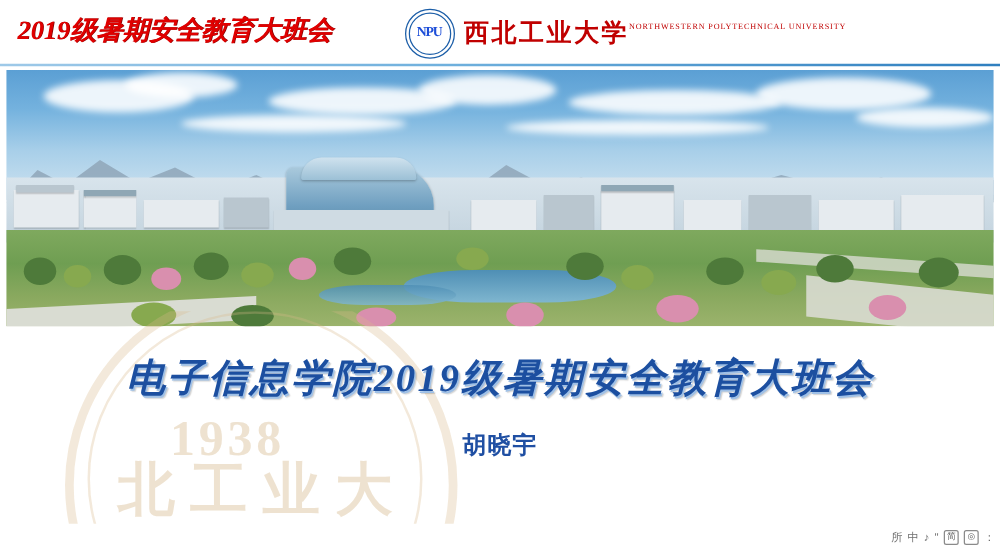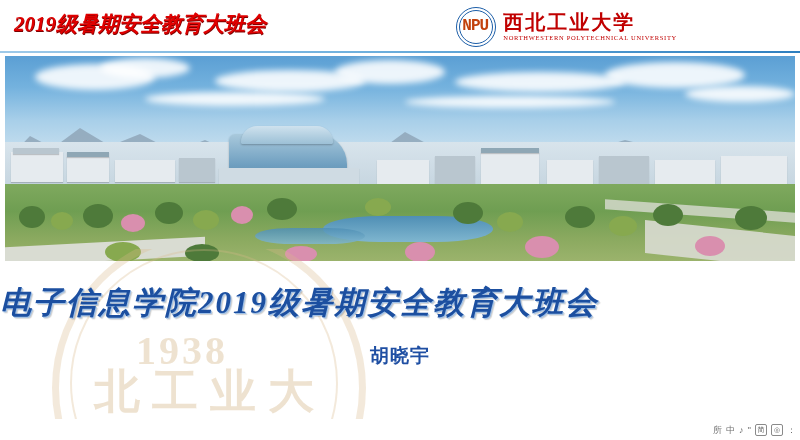--- a/index.html
+++ b/index.html
@@ -77,29 +77,29 @@
     border: 1px solid #1c5ea8;
     border-radius: 50%;
   }
   #logo-seal .mark {
     position: absolute;
     left: 0; top: 0;
     width: 38px; height: 38px;
     display: flex;
     align-items: center;
     justify-content: center;
-    font-family: Liberation Mono, monospace;
-    font-size: 16px;
-    color: #c2410c;
+    font-family: Liberation Serif, serif;
+    font-size: 11px;
+    color: #1d4ed8;
     font-weight: bold;
     letter-spacing: -1px;
   }
   #logo-text {
     display: flex;
-    flex-direction: column;
+    flex-direction: row;
     justify-content: flex-end;
   }
   #logo-cn {
     font-family: "Liberation Serif", serif;
     font-size: 20px;
     font-weight: bold;
     color: #c00000;
     letter-spacing: 2px;
     line-height: 1.05;
     white-space: nowrap;
@@ -223,21 +223,21 @@
     letter-spacing: 12px;
     white-space: nowrap;
   }
 
   
   #main-title {
     position: absolute;
     left: 0;
     top: 282px;
     width: 800px;
-    text-align: left;
+    text-align: center;
     font-family: "Liberation Serif", serif;
     font-weight: bold;
     font-style: italic;
     font-size: 31px;
     letter-spacing: 2px;
     color: #1c4fa0;
     white-space: nowrap;
     text-shadow: 1px 1px 0 #9fc0e6, 2px 2px 1px rgba(0,0,0,0.18);
   }
 

